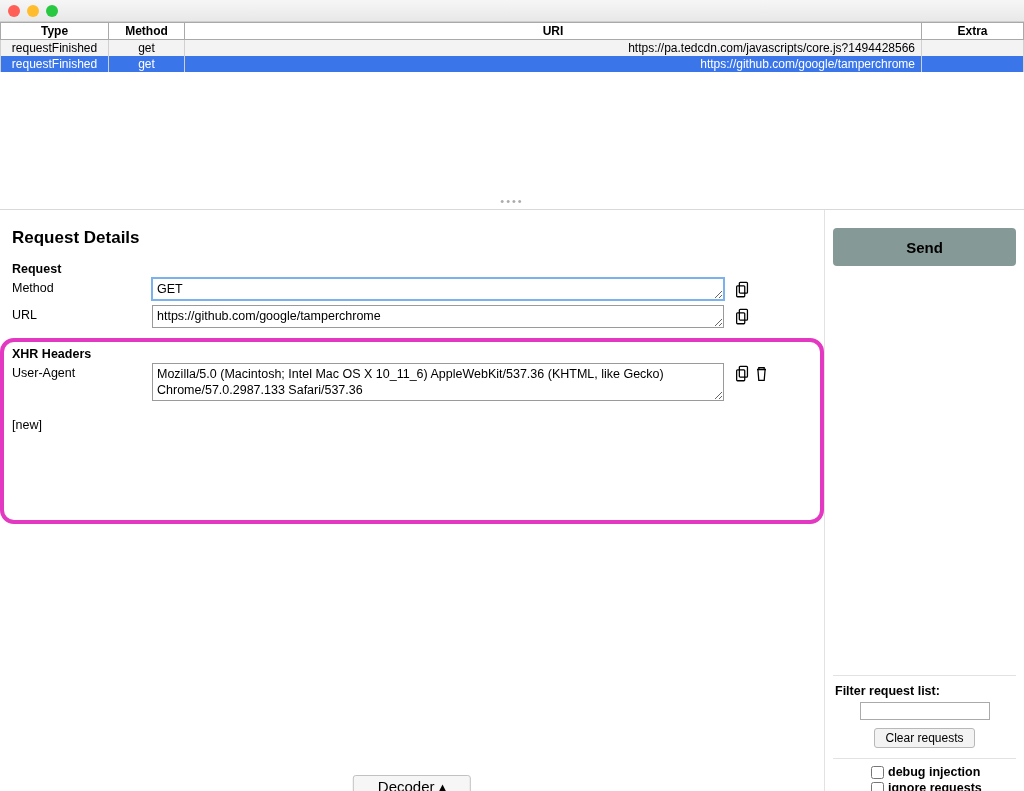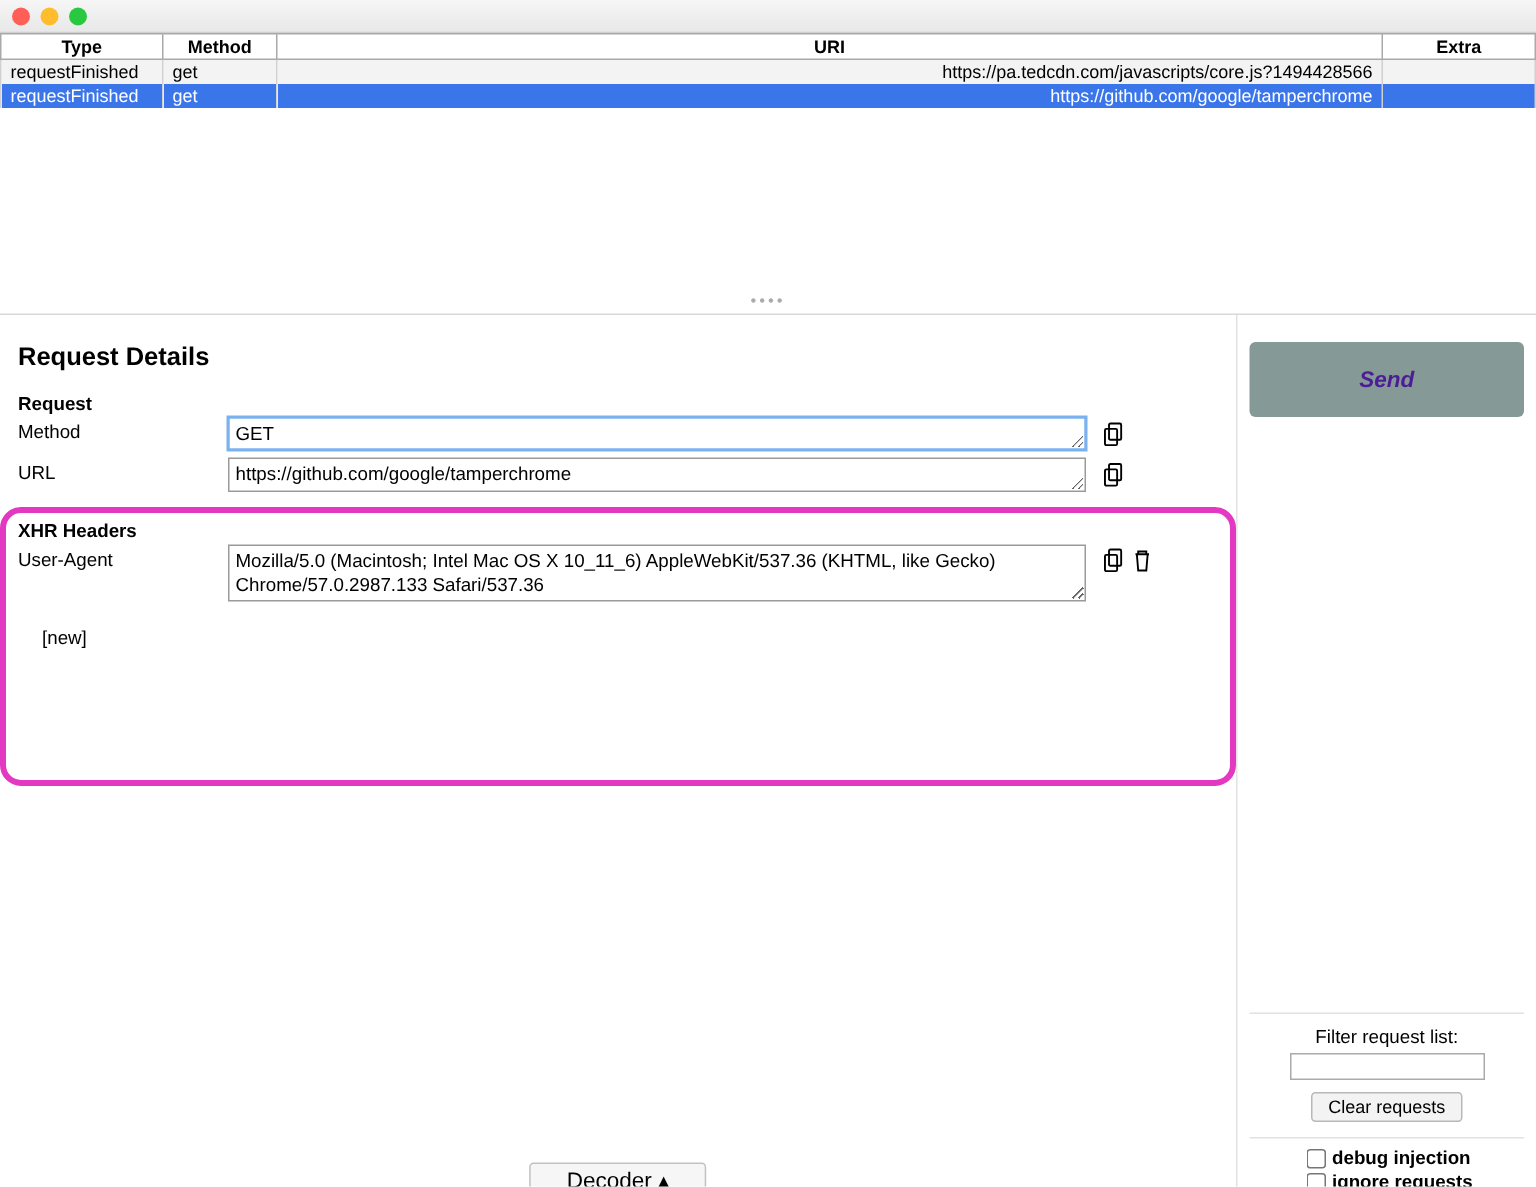--- a/index.html
+++ b/index.html
@@ -4,45 +4,45 @@
 <style>
   * { box-sizing: border-box; margin: 0; padding: 0; }
   html, body { width: 1024px; height: 791px; font-family: "Helvetica Neue", Helvetica, Arial, sans-serif; font-size: 13px; background: #fff; overflow: hidden; }
   .titlebar { height: 22px; background: linear-gradient(#f6f6f6,#e8e8e8); border-bottom: 1px solid #cfcfcf; display:flex; align-items:center; padding-left:8px; gap:7px;}
   .tl-btn { width:12px; height:12px; border-radius:50%; }
   .tl-close{ background:#ff5f57;}
   .tl-min  { background:#ffbd2e;}
   .tl-max  { background:#28c940;}
   table.requests { width:100%; border-collapse:collapse; table-layout:fixed;}
   table.requests th { background:#fff; font-weight:bold; font-size:12px; border:1px solid #a9a9a9; padding:1px 4px; text-align:center;}
-  table.requests td { font-size:12px; border-left:1px solid #d0d0d0; border-right:1px solid #d0d0d0; padding:1px 6px; white-space:nowrap; overflow:hidden; text-overflow:ellipsis; text-align:left;}
+  table.requests td { font-size:12px; border-left:1px solid #d0d0d0; border-right:1px solid #d0d0d0; padding:1px 6px; white-space:nowrap; overflow:hidden; text-overflow:ellipsis; text-align:center;}
   table.requests td.uri { text-align:right;}
   table.requests tr.row0 td { background:#f3f3f3;}
   table.requests tr.selected td { background:#3a75ea; color:#fff;}
   .table-wrap { height:188px; overflow:hidden; border-bottom:1px solid #d9d9d9; position:relative;}
   .resize-handle { position:absolute; left:50%; bottom:2px; transform:translateX(-50%); color:#ababab; font-size:11px; letter-spacing:2px; user-select:none;}
   .lower { display:flex; height: calc(791px - 22px - 178px); }
   .left-pane { width: 824px; padding:18px 0 0 12px; position:relative; overflow:hidden;}
   .right-pane { flex:1; border-left:1px solid #e2e2e2; display:flex; flex-direction:column; padding:18px 8px 0 8px;}
   h2.section-title { font-size:17px; font-weight:bold; margin-bottom:14px;}
   .form-area { position:relative;}
   .group-label { font-weight:bold; font-size:12.5px; margin-bottom:2px;}
   .row { display:flex; align-items:flex-start; margin-bottom:2px;}
   .row .lbl { width:140px; font-size:12.5px; padding-top:3px; line-height:1.15;}
   .row .field { width:572px;}
   .row textarea { width:100%; font-family:inherit; font-size:12.5px; padding:2px 4px; border:1px solid #9a9a9a; resize:both; line-height:1.3;}
   textarea.focused { outline:2px solid #7bb2ee; outline-offset:-1px; border-color:#7bb2ee;}
   .row .icons { padding:2px 0 0 10px; display:flex; gap:2px;}
   .icon-btn { width:17px; height:19px; display:inline-flex; align-items:center; justify-content:center; cursor:pointer;}
   .icon-btn svg { width:15px; height:18px; stroke:#000; stroke-width:1.4; fill:none;}
   .highlight-box { position:absolute; border:4px solid #e338c1; border-radius:14px; left:0; top:128px; width:824px; height:186px; pointer-events:none;}
-  .new-link { font-size:12.5px; cursor:pointer; margin-top:12px; display:inline-block;margin-left:16px;}
-  .send-btn { width:100%; height:50px; background:#859996; color:#4c1d95; font-weight:bold; font-size:15px; border:none; border-radius:4px; cursor:pointer;font-style:italic;}
+  .new-link { font-size:12.5px; cursor:pointer; margin-top:12px; display:inline-block;}
+  .send-btn { width:100%; height:38px; background:#859996; color:#000000; font-weight:bold; font-size:15px; border:none; border-radius:4px; cursor:pointer;}
   .right-bottom { margin-top:auto; border-top:1px solid #e2e2e2; padding:8px 2px 6px 2px; font-size:12.5px;}
-  .filter-label { font-weight:normal; display:block; text-align:center; margin-bottom:4px;}
+  .filter-label { font-weight:bold; display:block; margin-bottom:4px;}
   .filter-input { width:130px; display:block; margin:0 auto 8px auto; height:18px; border:1px solid #aaa; padding:1px 3px; font-size:12px;}
   .clear-btn { display:block; margin:0 auto 10px auto; font-size:12px; padding:2px 10px; background:#f3f3f3; border:1px solid #b8b8b8; border-radius:3px; cursor:pointer;}
   .chk-row { display:flex; align-items:center; gap:4px; font-weight:bold; font-size:12.5px; margin-top:2px;margin-left:36px;}
   .chk-row input { margin:0;}
   .decoder-bar { position:absolute; left:50%; bottom:2px; transform:translateX(-50%);}
   .decoder-btn { font-size:15px; padding:2px 24px; background:#f6f6f6; border:1px solid #c1c1c1; border-radius:3px; cursor:pointer;}
   .xhr-spacer { height:14px;}
 </style>
 </head>
 <body>

